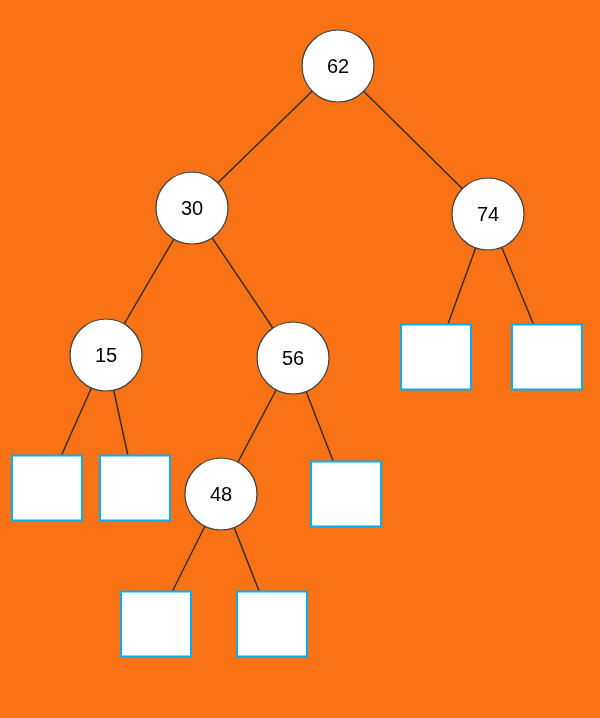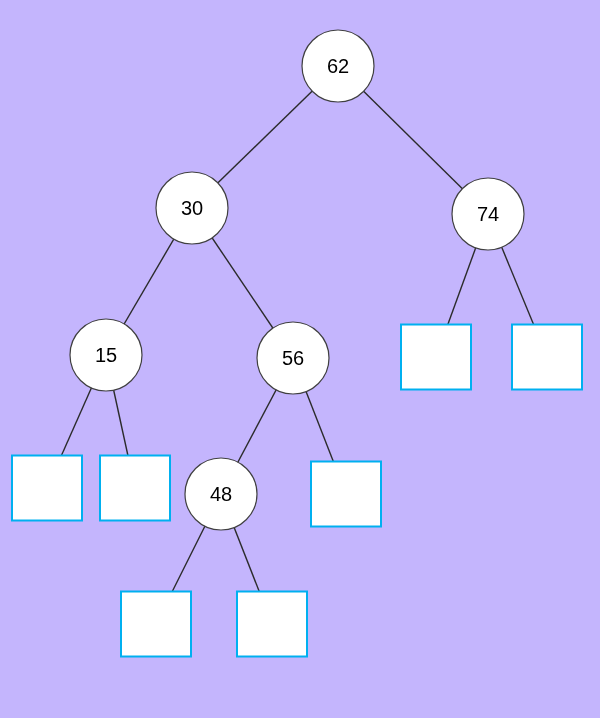--- a/index.html
+++ b/index.html
@@ -4,21 +4,21 @@
 <style>
   html, body {
     margin: 0;
     padding: 0;
     background: #ffffff;
   }
   .canvas {
     position: relative;
     width: 600px;
     height: 718px;
-    background: #c4b5fd;
+    background: #f97316;
     overflow: hidden;
   }
   svg text {
     font-family: "Liberation Sans", "DejaVu Sans", sans-serif;
     font-size: 20px;
     fill: #000000;
   }
 </style>
 </head>
 <body>

